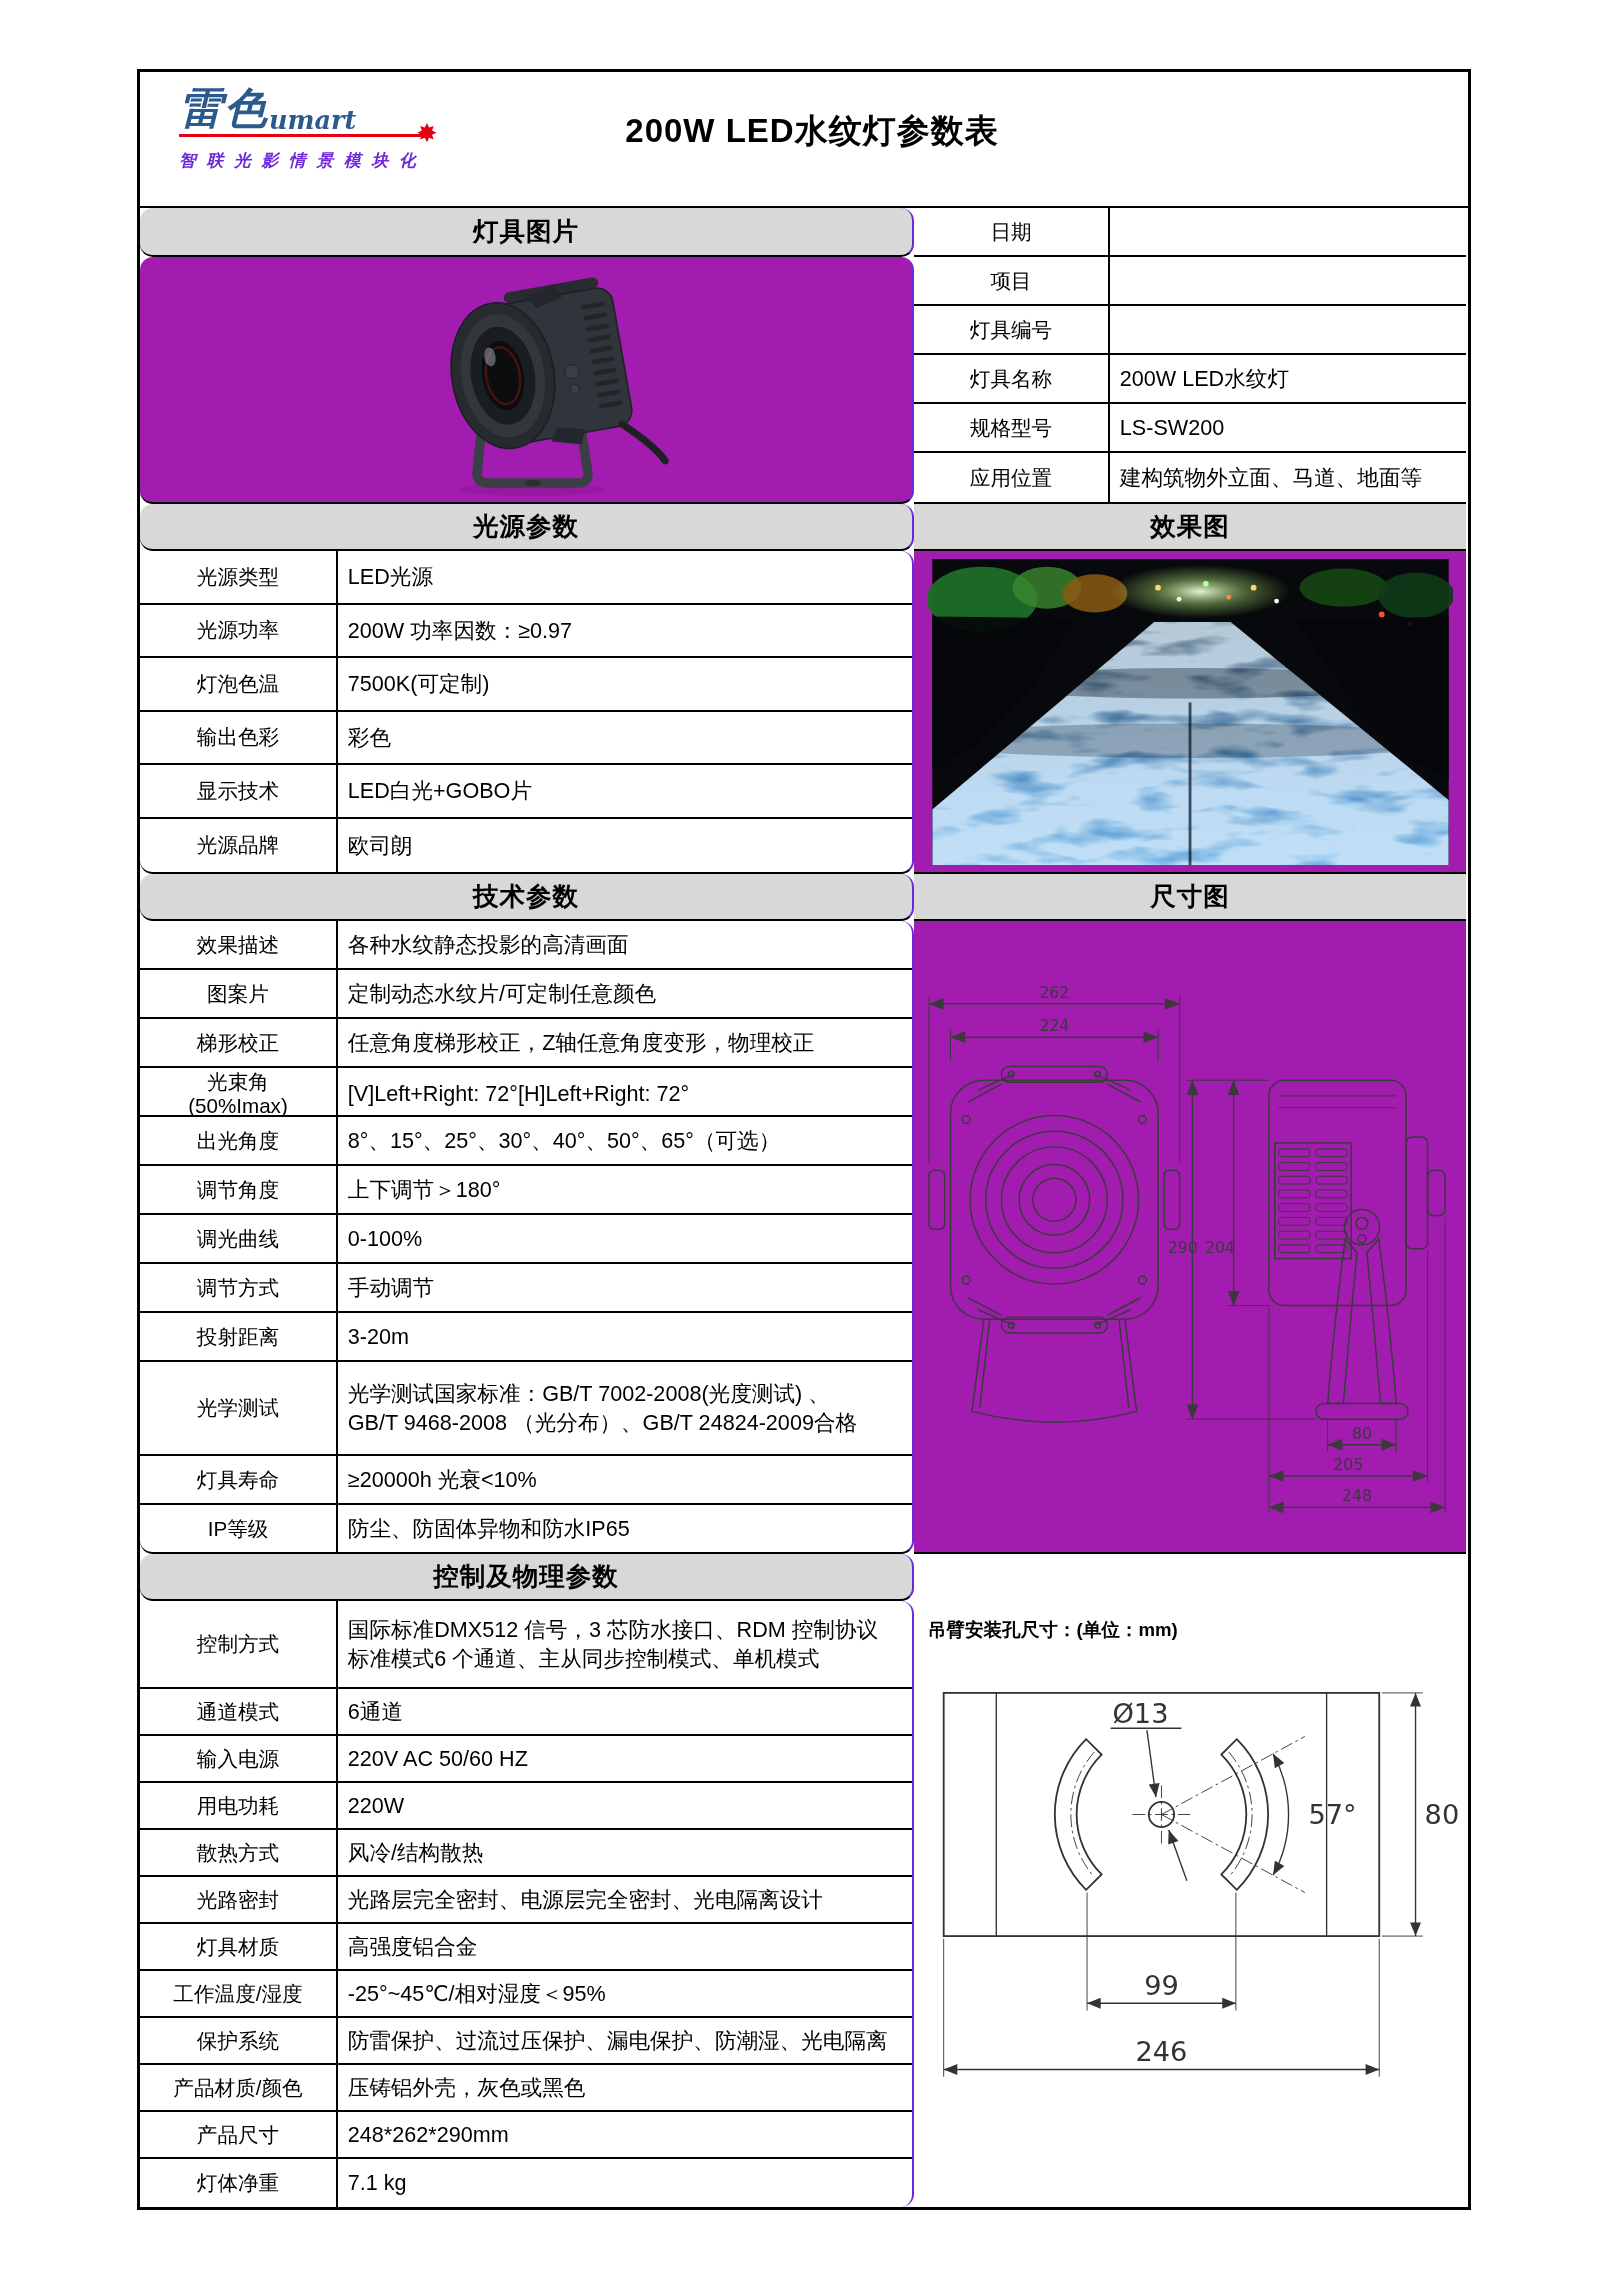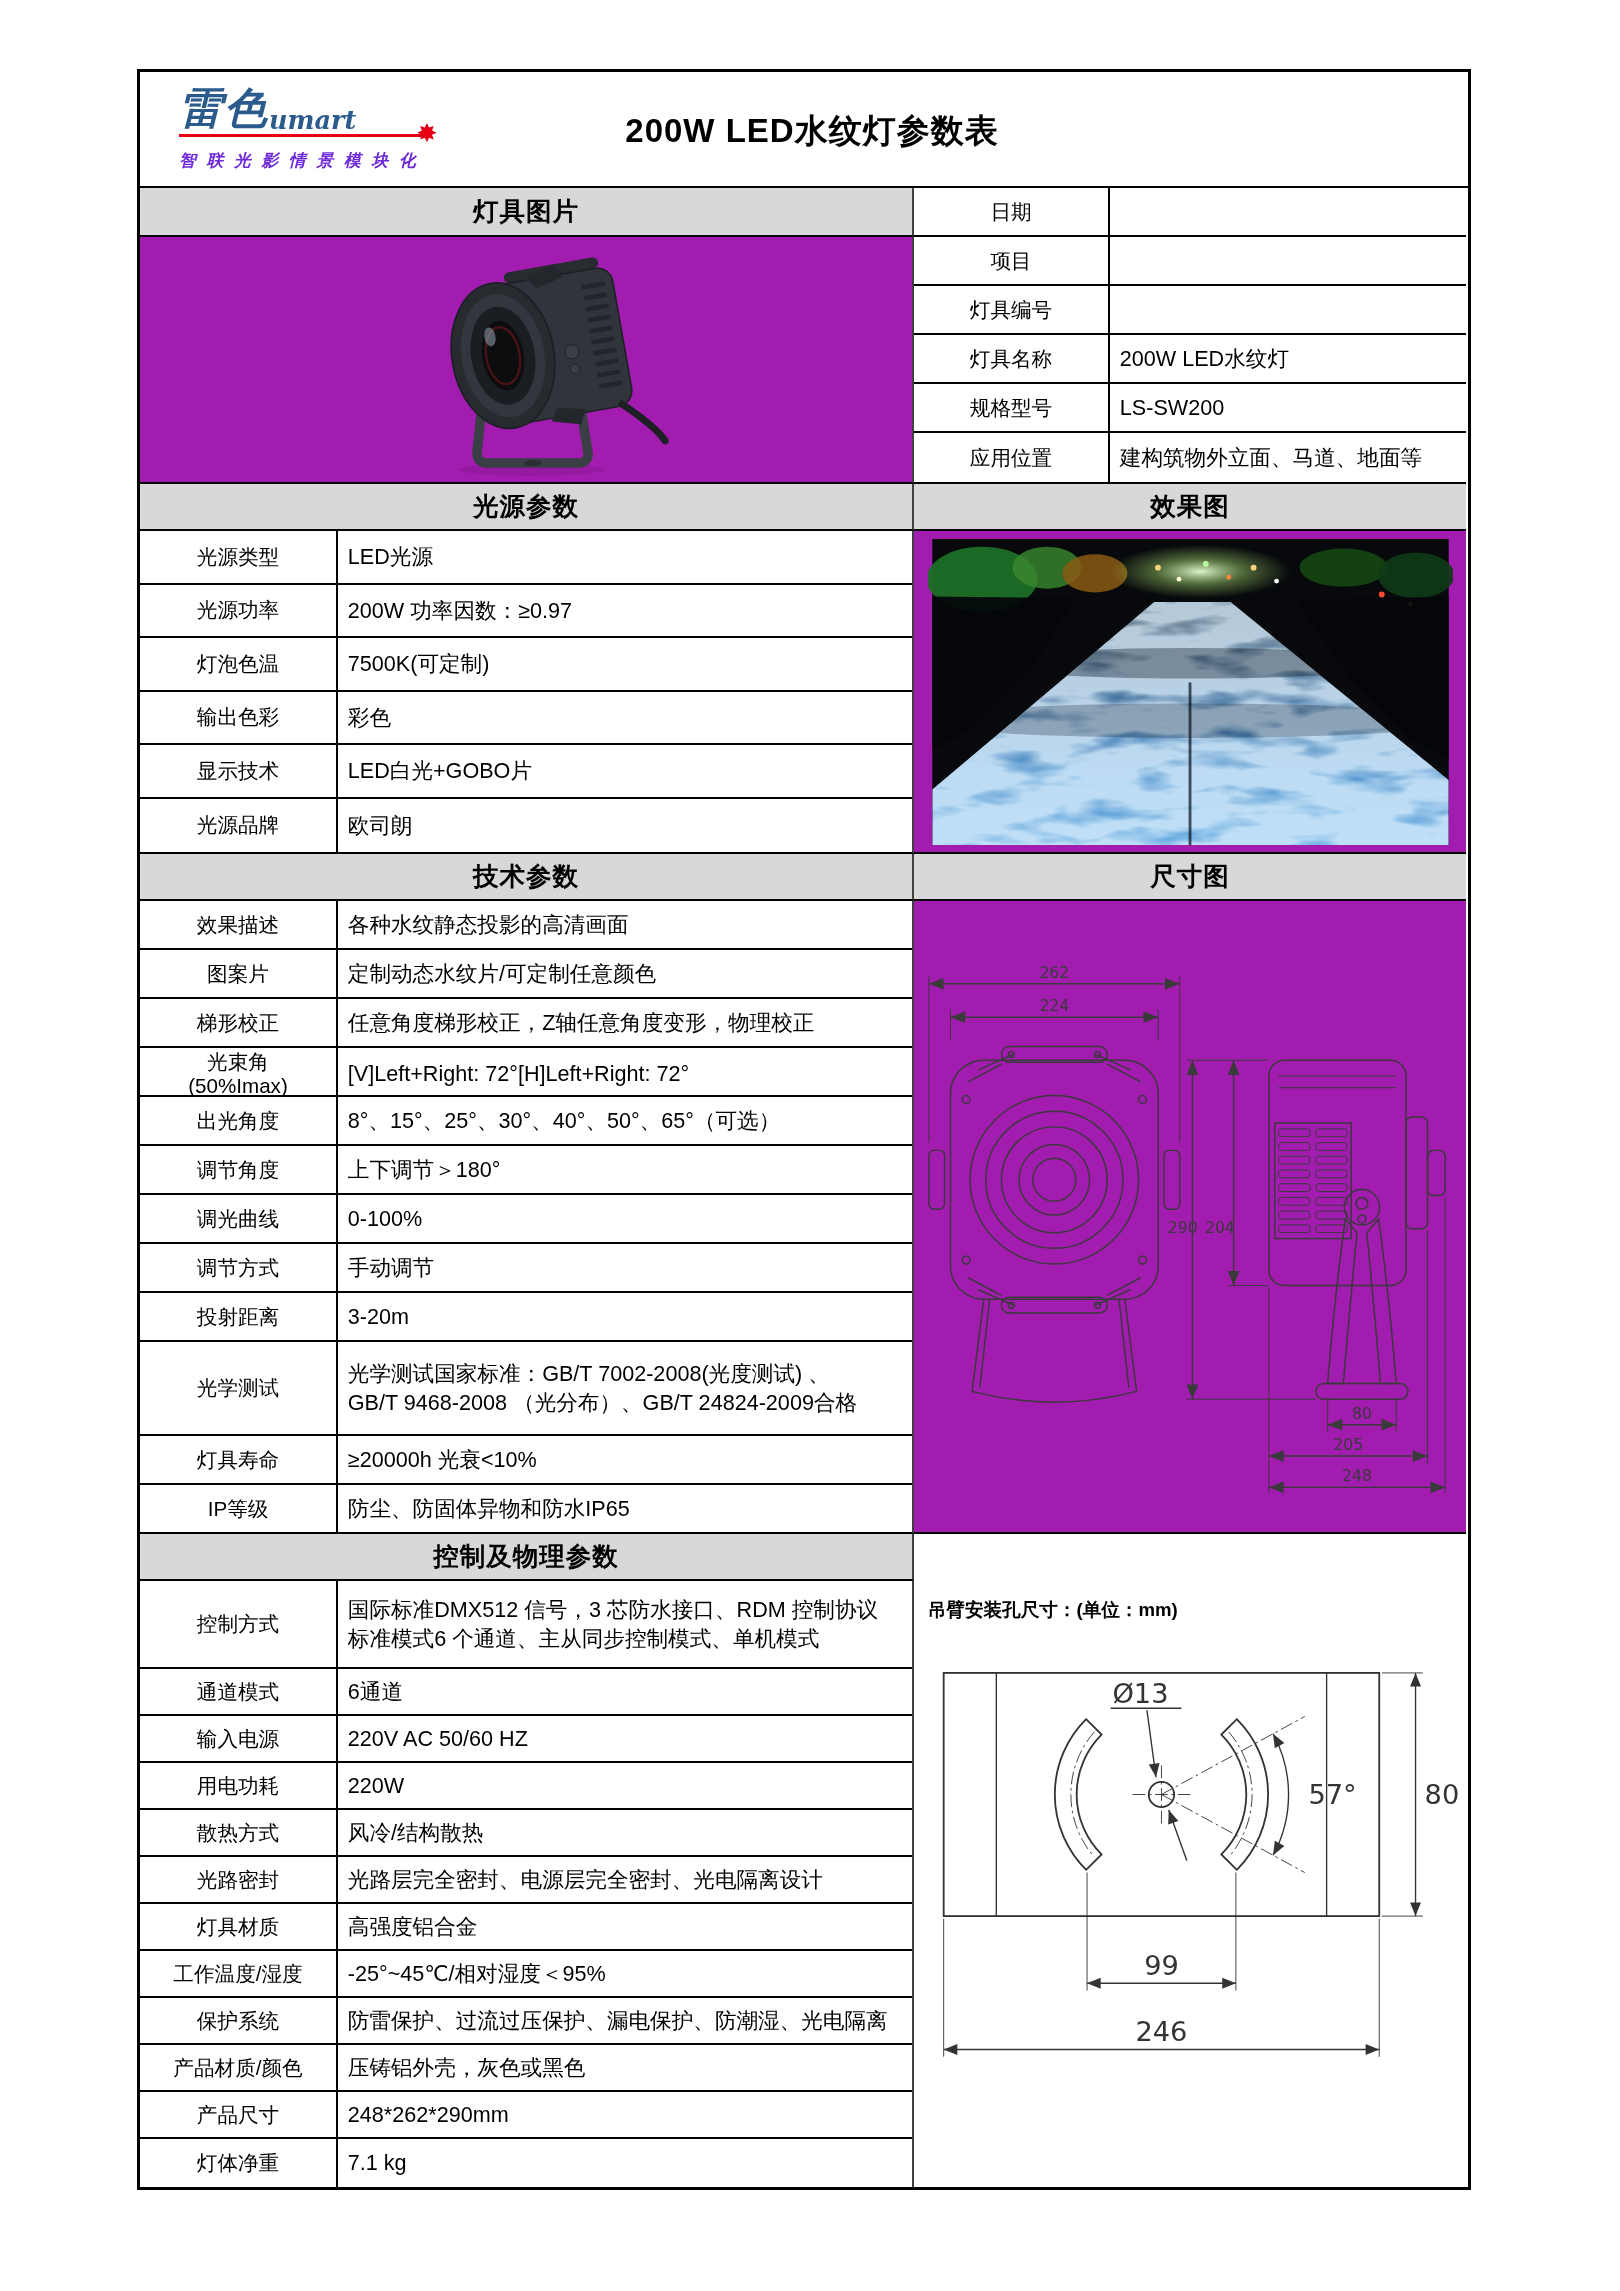--- a/index.html
+++ b/index.html
@@ -4,33 +4,33 @@
 <style>
   * { box-sizing: border-box; margin: 0; padding: 0; }
   html, body { background: #ffffff; }
   .page {
     position: relative; width: 1620px; height: 2292px; background: #fff;
     font-family: "Liberation Sans", "DejaVu Sans", sans-serif; color: #000;
   }
   .sheet { position: absolute; left: 137px; top: 69px; width: 1334px; border: 3.9px solid #000; background: #fff; }
 
   
-  .band { position: relative; height: 116px; border-bottom: 2.9px solid #000; }
+  .band { position: relative; height: 136px; border-bottom: 2.9px solid #000; }
   .logo { position: absolute; left: 39px; top: 7.8px; width: 323px; }
   .logo-line1 { white-space: nowrap; }
   .logo-cn { font-family: "DejaVu Serif", serif; font-style: italic; font-weight: bold; font-size: 43px; color: #2b5b8c; letter-spacing: 2px; }
   .logo-en { font-family: "DejaVu Serif", serif; font-style: italic; font-weight: bold; font-size: 25.5px; color: #2b5b8c; position: relative; top: 5.9px; }
   .logo-rule { position: relative; width: 245px; height: 2.9px; background: #e60012; margin-top: -3.9px; }
   .logo-star { position: absolute; right: -13.7px; top: -12.7px; color: #e60012; font-size: 25.5px; line-height: 25.5px; }
   .logo-tagline { margin-top: 11.8px; font-size: 16.7px; font-weight: bold; font-style: italic; color: #6d28d9; letter-spacing: 10.8px; white-space: nowrap; }
   .title { position: absolute; left: 16px; right: 0; top: 37px; text-align: center; font-size: 33px; font-weight: bold; letter-spacing: 1px; }
 
   
   .grid { display: grid; grid-template-columns: 774px 552px; grid-template-rows: 49px 247px 47px 323px 47px 633px 47px 606px; }
-  .b-r { border-right: 2px solid #404040; }
+  .b-r { border-right: 2px solid #6d28d9; border-radius: 13px; }
   .b-b { border-bottom: 2px solid #000; }
   .sec-header { background: #d8d8d8; display: flex; align-items: center; justify-content: center; font-size: 25.5px; font-weight: bold; letter-spacing: 1px; }
 
   
   .rows { display: grid; }
   .rows-info  { grid-template-rows: 49px 49px 49px 49px 49px 1fr; }
   .rows-light { grid-template-rows: repeat(6, 1fr); }
   .rows-tech  { grid-template-rows: repeat(9, 49px) 94px 49px 1fr; }
   .rows-ctrl  { grid-template-rows: 88px repeat(10, 47px) 1fr; }
   .trow { display: grid; grid-template-columns: 198px 1fr; border-bottom: 2px solid #000; min-height: 0; }

